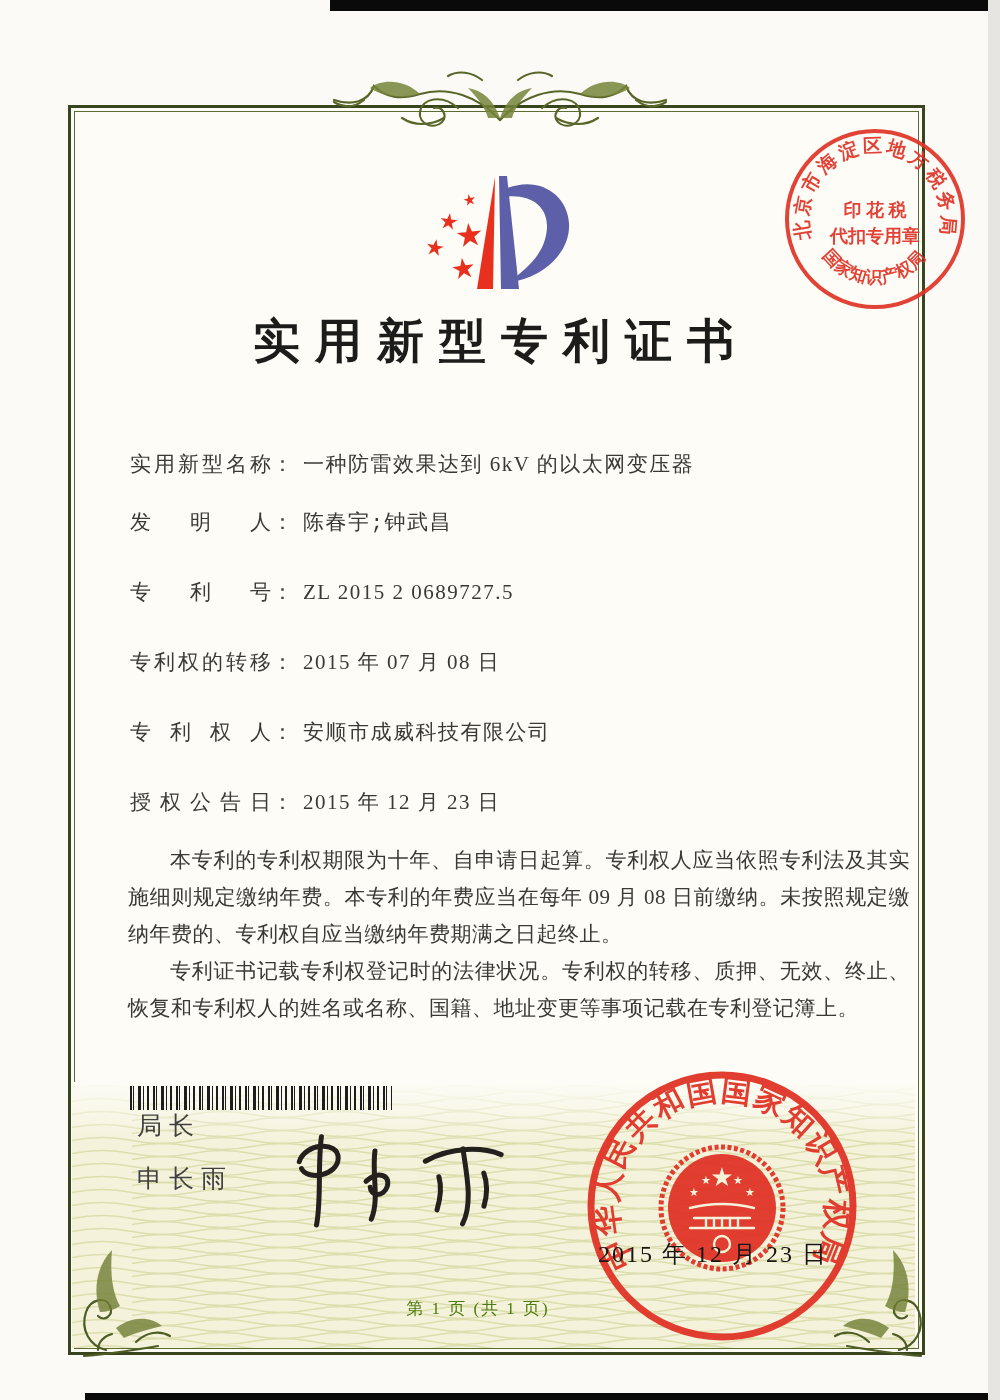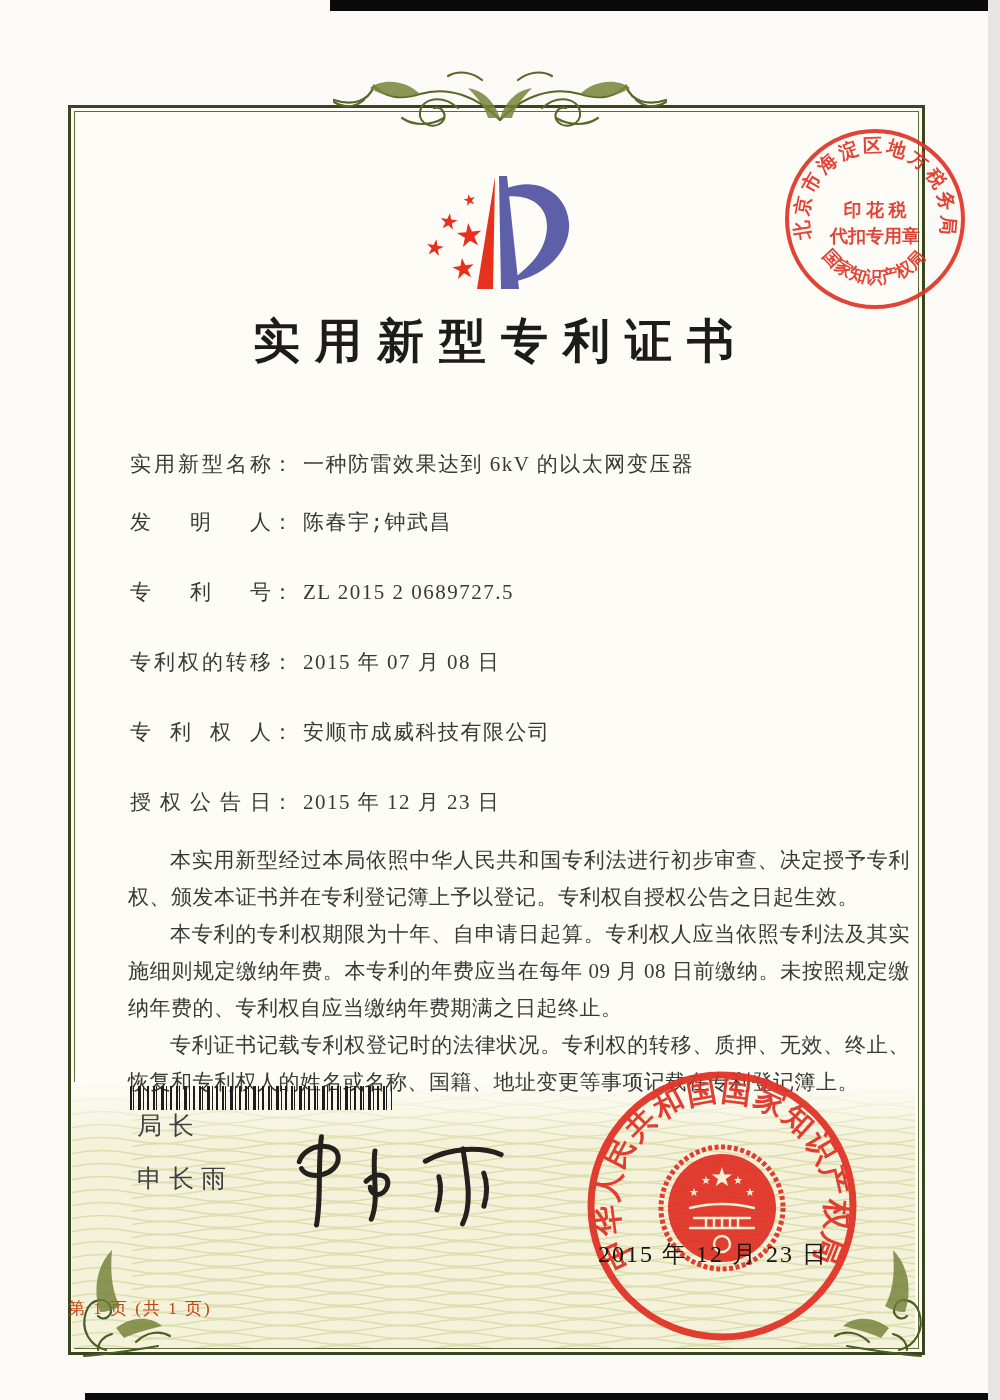--- a/index.html
+++ b/index.html
@@ -72,22 +72,22 @@
 
   .signature{position:absolute;left:278px;top:1118px;z-index:3;transform:rotate(-2deg);}
 
   .main-seal{position:absolute;left:572px;top:1056px;width:300px;height:300px;z-index:3;opacity:.95;}
   .seal-date{
     position:absolute;left:598px;top:1238px;z-index:4;white-space:nowrap;
     font-size:24px;color:#171614;letter-spacing:2px;
   }
 
   .footer{
-    position:absolute;left:68px;top:1297px;width:820px;z-index:2;
-    font-size:17px;letter-spacing:2px;color:#c2410c;
+    position:absolute;left:68px;top:1297px;width:820px;z-index:2;text-align:center;
+    font-size:17px;letter-spacing:2px;color:#4d7c0f;
   }
 
   .ornament-top{position:absolute;left:332px;top:56px;z-index:3;}
   .corner-flourish{position:absolute;z-index:3;}
   .corner-bl{left:76px;top:1238px;}
   .corner-br{left:824px;top:1238px;transform:scaleX(-1);}
 </style>
 </head>
 <body>
 
@@ -194,21 +194,20 @@
     </div>
     <div class="field-row" style="top:280px;">
       <span class="field-label">专利权人</span><span class="field-colon">：</span><span class="field-value">安顺市成威科技有限公司</span>
     </div>
     <div class="field-row" style="top:350px;">
       <span class="field-label">授权公告日</span><span class="field-colon">：</span><span class="field-value">2015 年 12 月 23 日</span>
     </div>
   </div>
 
   <div class="body-text">
-    <p>本实用新型经过本局依照中华人民共和国专利法进行初步审查、决定授予专利权、颁发本证书并在专利登记簿上予以登记。专利权自授权公告之日起生效。</p>
     <p>本专利的专利权期限为十年、自申请日起算。专利权人应当依照专利法及其实施细则规定缴纳年费。本专利的年费应当在每年 09 月 08 日前缴纳。未按照规定缴纳年费的、专利权自应当缴纳年费期满之日起终止。</p>
     <p>专利证书记载专利权登记时的法律状况。专利权的转移、质押、无效、终止、恢复和专利权人的姓名或名称、国籍、地址变更等事项记载在专利登记簿上。</p>
   </div>
 
   <div class="barcode"></div>
 
   <div class="officer">
     <div class="officer-title">局长</div>
     <div class="officer-name">申长雨</div>
   </div>

